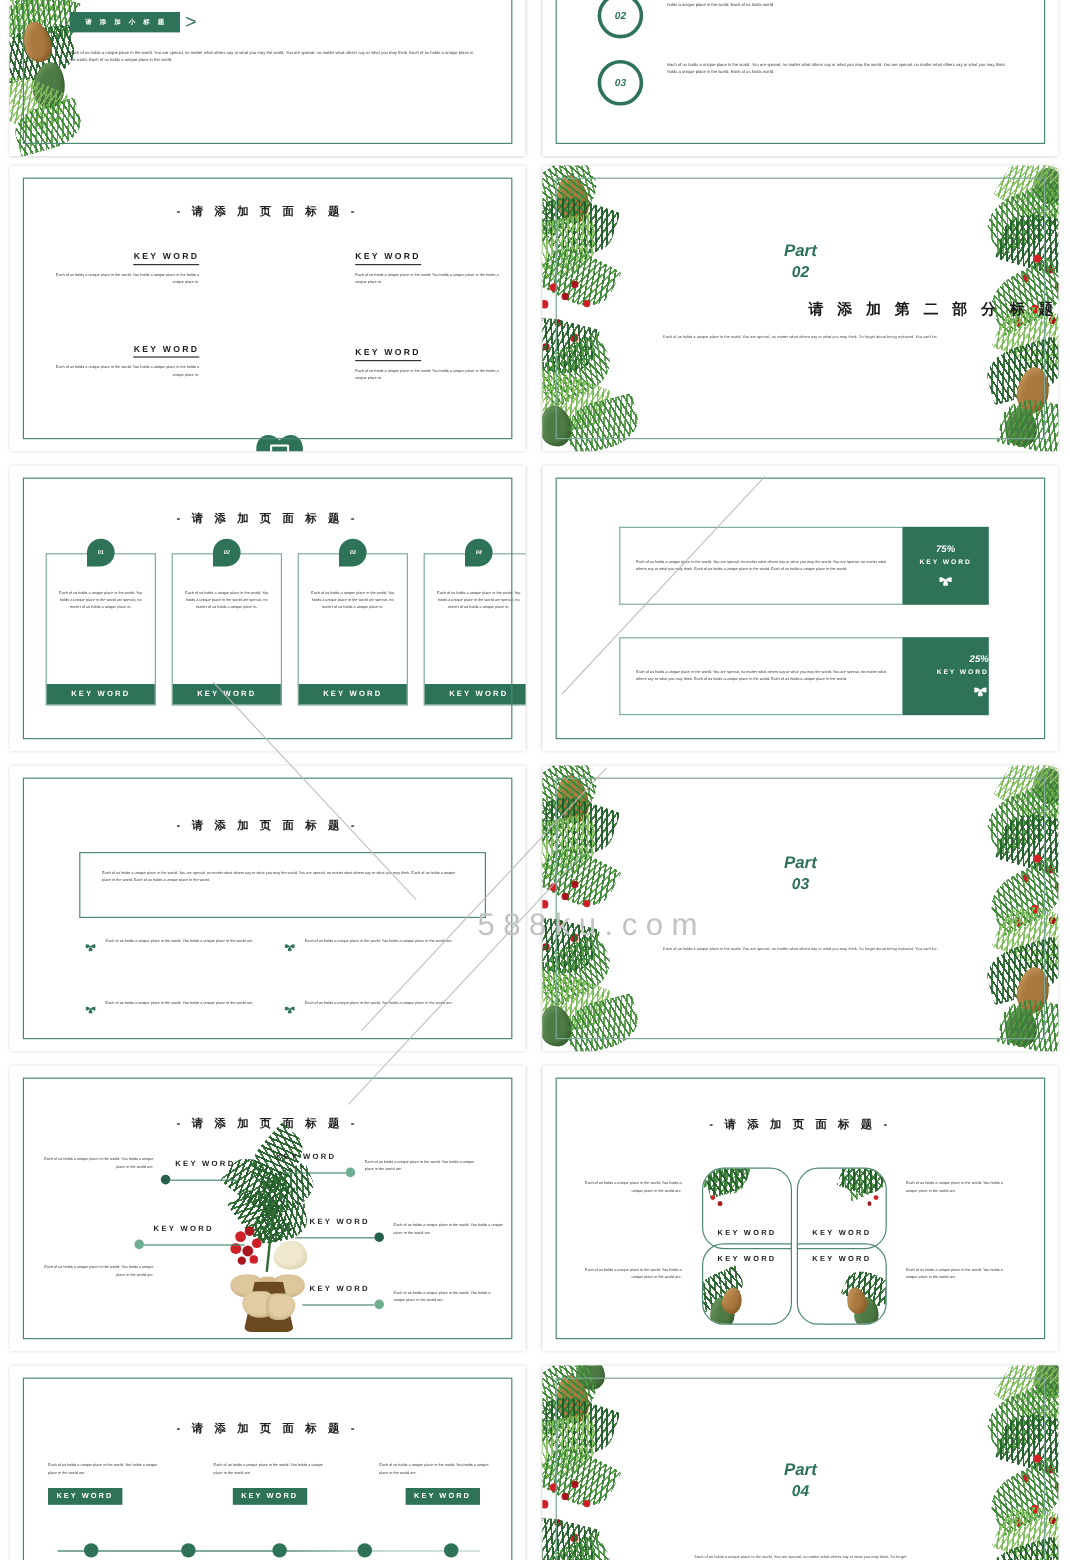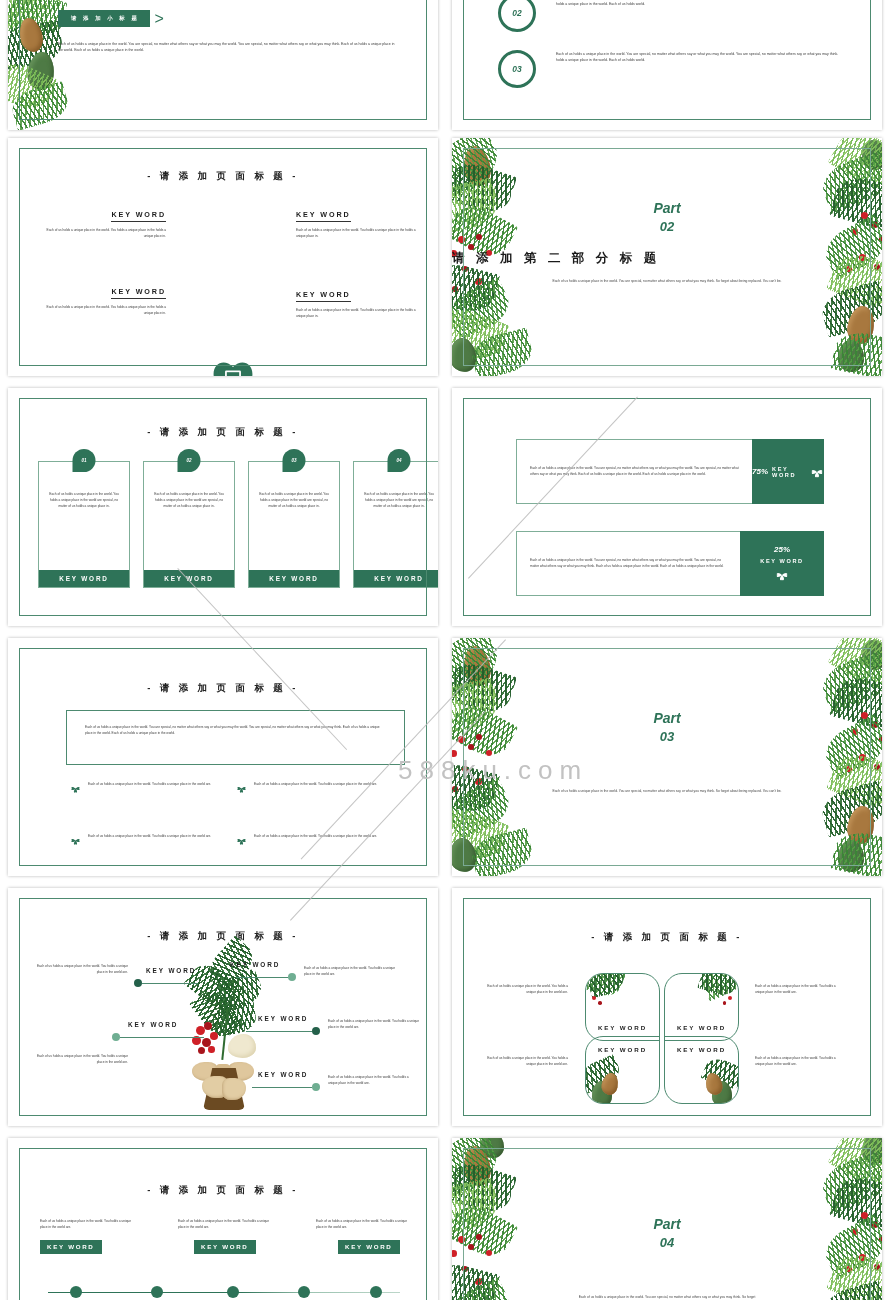--- a/index.html
+++ b/index.html
@@ -34,21 +34,21 @@
   .frond.dark{background:
       repeating-linear-gradient(72deg, rgba(34,92,42,.95) 0 1.5px, rgba(255,255,255,0) 1.5px 4.6px),
       repeating-linear-gradient(108deg, rgba(46,110,50,.92) 0 1.5px, rgba(255,255,255,0) 1.5px 4.6px);}
   .frond.light{background:
       repeating-linear-gradient(76deg, rgba(116,184,84,.9) 0 1.3px, rgba(255,255,255,0) 1.3px 4.2px),
       repeating-linear-gradient(104deg, rgba(140,198,96,.88) 0 1.3px, rgba(255,255,255,0) 1.3px 4.2px);}
 
   
   .part-word{position:absolute;left:0;right:0;text-align:center;color:#2e7358;font-style:italic;font-weight:bold;font-size:14px;z-index:2;}
   .part-num{position:absolute;left:0;right:0;text-align:center;color:#2e7358;font-style:italic;font-weight:bold;font-size:13px;z-index:2;}
-  .part-h{position:absolute;left:0;right:0;text-align:left;color:#1a1a1a;font-weight:bold;font-size:12.5px;letter-spacing:4px;z-index:2;}
+  .part-h{position:absolute;left:0;right:0;text-align:right;color:#1a1a1a;font-weight:bold;font-size:12.5px;letter-spacing:4px;z-index:2;}
   .part-sub{position:absolute;left:95px;right:95px;text-align:center;color:#444;font-size:3.3px;line-height:1.8;z-index:2;}
 
   
   .wm{position:absolute;z-index:40;pointer-events:none;color:#b4b4b4;}
   .wm-logo{font-size:62px;font-weight:bold;letter-spacing:6px;line-height:1;font-family:"DejaVu Sans",sans-serif;}
   .wm-sub{font-size:26px;letter-spacing:7px;color:#c2c2c2;}
   .wm-line{position:absolute;background:#b9b9b9;height:1px;transform-origin:0 0;z-index:39;opacity:.85;}
 </style>
 </head>
 <body>
@@ -261,36 +261,36 @@
     </div>
   </div>
 
   <div class="slide" style="left:452px;top:388px;width:430px;height:238px;">
     <div class="inner-border"></div>
 
     <div style="position:absolute;left:64px;top:51px;width:308px;height:65px;display:flex;">
       <div style="flex:1;border:1px solid #7fae98;border-right:none;display:flex;align-items:center;padding:0 13px;">
         <div class="body-xs">Each of us holds a unique place in the world.  You are special, no matter what others say or what you may the world.  You are special, no matter what others say or what you may think.  Each of us holds a unique place in the world.  Each of us holds a unique place in the world.</div>
       </div>
-      <div style="width:72px;background:#2e7358;color:#fff;display:flex;flex-direction:row;align-items:center;justify-content:center;gap:4px;">
+      <div style="width:72px;background:#2e7358;color:#fff;display:flex;flex-direction:column;align-items:center;justify-content:center;gap:4px;">
         <div style="font-size:8px;font-style:italic;font-weight:bold;">75%</div>
         <div style="font-size:5.6px;font-weight:bold;letter-spacing:1.6px;">KEY WORD</div>
         <div style="line-height:0;">
           <svg width="14" height="14" viewBox="0 0 24 24">
               <path fill="#ffffff" d="M12 12 C9 9 4 7 3 10 C2 13 7 12 12 12 C7 12 2 11 3 14 C4 17 9 15 12 12 C9 15 7 20 10 21 C13 22 12 17 12 12 C12 17 11 22 14 21 C17 20 15 15 12 12 C15 15 20 17 21 14 C22 11 17 12 12 12 C17 12 22 13 21 10 C20 7 15 9 12 12 Z"></path>
             </svg>
         </div>
       </div>
     </div>
 
     <div style="position:absolute;left:64px;top:143px;width:308px;height:65px;display:flex;">
       <div style="flex:1;border:1px solid #7fae98;border-right:none;display:flex;align-items:center;padding:0 13px;">
         <div class="body-xs">Each of us holds a unique place in the world.  You are special, no matter what others say or what you may the world.  You are special, no matter what others say or what you may think.  Each of us holds a unique place in the world.  Each of us holds a unique place in the world.</div>
       </div>
-      <div style="width:84px;background:#2e7358;color:#fff;display:flex;flex-direction:column;align-items:center;justify-content:center;gap:4px;">
+      <div style="width:72px;background:#2e7358;color:#fff;display:flex;flex-direction:column;align-items:flex-end;justify-content:center;gap:4px;">
         <div style="font-size:8px;font-style:italic;font-weight:bold;">25%</div>
         <div style="font-size:5.6px;font-weight:bold;letter-spacing:1.6px;">KEY WORD</div>
         <div style="line-height:0;">
           <svg width="14" height="14" viewBox="0 0 24 24">
               <path fill="#ffffff" d="M12 12 C9 9 4 7 3 10 C2 13 7 12 12 12 C7 12 2 11 3 14 C4 17 9 15 12 12 C9 15 7 20 10 21 C13 22 12 17 12 12 C12 17 11 22 14 21 C17 20 15 15 12 12 C15 15 20 17 21 14 C22 11 17 12 12 12 C17 12 22 13 21 10 C20 7 15 9 12 12 Z"></path>
             </svg>
         </div>
       </div>
     </div>
   </div>

